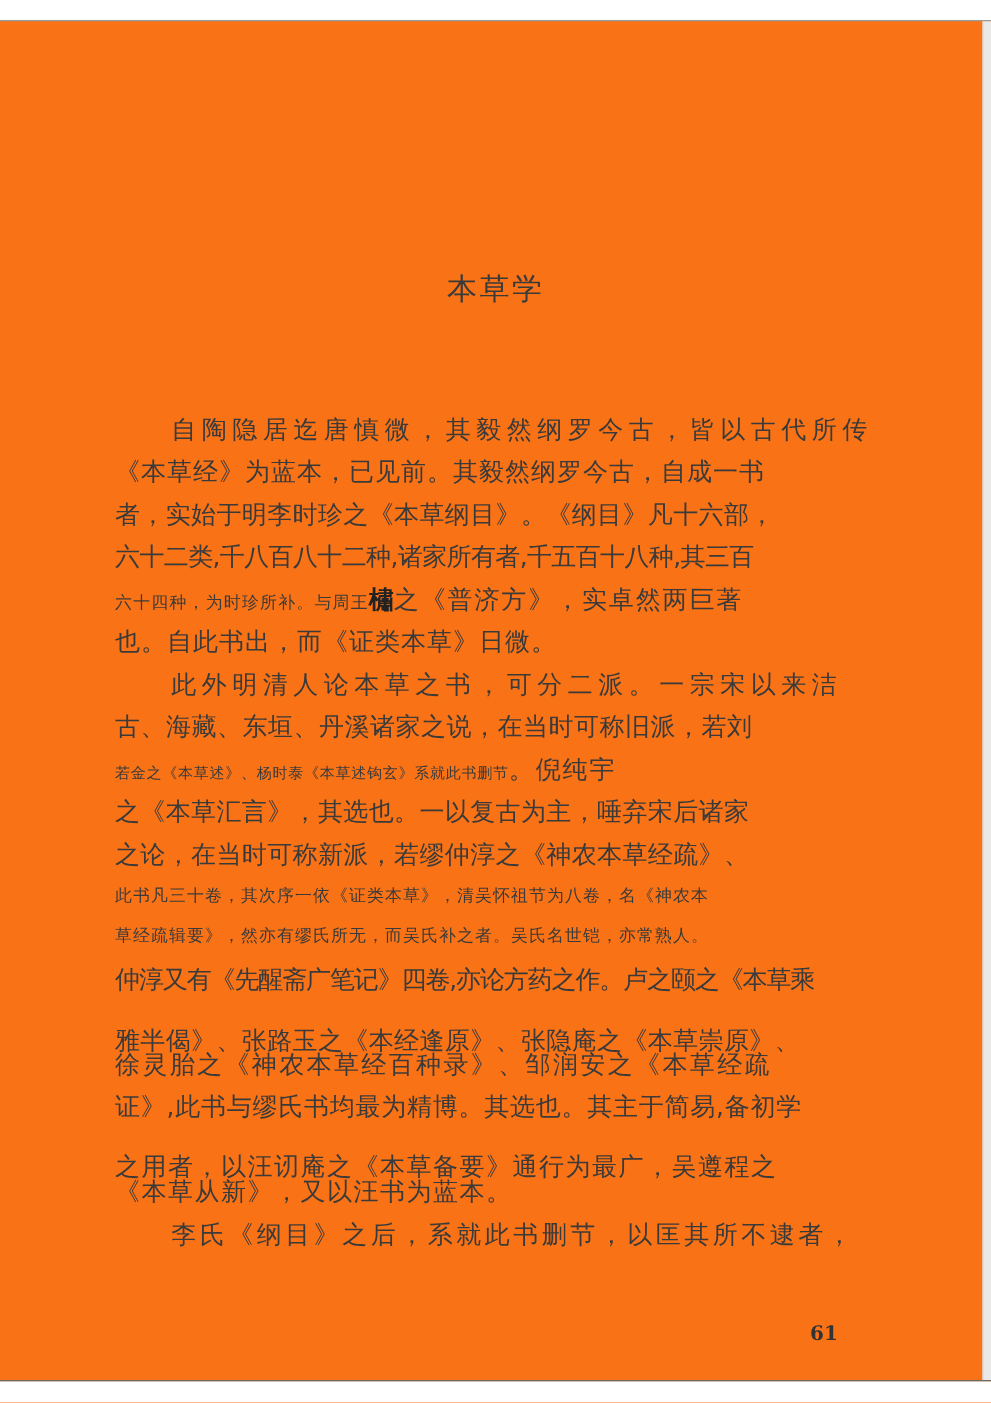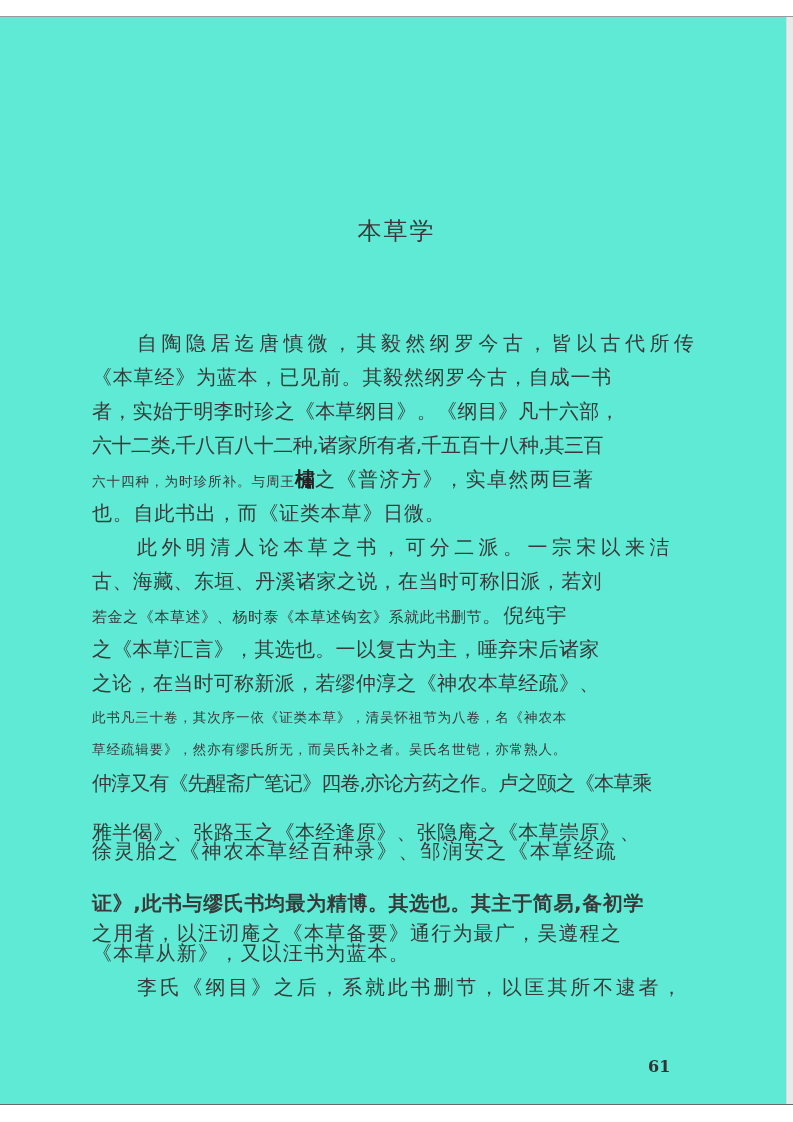--- a/index.html
+++ b/index.html
@@ -2,21 +2,21 @@
 <html><head>
 <meta charset="utf-8">
 <style>
   html, body { margin:0; padding:0; }
   body {
     width:793px; height:1122px; background:#ffffff; position:relative; overflow:hidden;
     font-family: "DejaVu Sans", "Liberation Sans", sans-serif;
   }
   .page {
     position:absolute; left:0; top:16px; width:793px; height:1089px;
-    background:#5eead4;
+    background:#f97316;
     border-top:1px solid #9a9a9a;
     border-bottom:1px solid #6a6a6a;
     box-sizing:border-box;
   }
   .page-right-edge {
     position:absolute; right:0; top:0; width:6px; height:100%;
     background:#e9e9e9; border-left:1px solid #dadada;
   }
   .title {
     position:absolute; left:0; width:793px; top:198px; text-align:center;
@@ -52,29 +52,29 @@
     <div class="line" style="top:34px; letter-spacing:0.8px;">《本草经》为蓝本，已见前。其毅然纲罗今古，自成一书</div>
     <div class="line" style="top:68px; letter-spacing:0.3px;">者，实始于明李时珍之《本草纲目》。《纲目》凡十六部，</div>
     <div class="line" style="top:102px; letter-spacing:-0.5px;">六十二类,千八百八十二种,诸家所有者,千五百十八种,其三百</div>
     <div class="line" style="top:136px;">
       <span class="small-span" style="font-size:13.5px; letter-spacing:1px;">六十四种，为时珍所补。与周王</span><span class="b" style="font-size:20px;">橚</span><span style="font-size:20px; letter-spacing:1.5px;">之《普济方》，实卓然两巨著</span>
     </div>
     <div class="line" style="top:170px; letter-spacing:0.8px;">也。自此书出，而《证类本草》日微。</div>
     <div class="line indent" style="top:204px; letter-spacing:4.4px;">此外明清人论本草之书，可分二派。一宗宋以来洁</div>
     <div class="line" style="top:238px; letter-spacing:0.4px;">古、海藏、东垣、丹溪诸家之说，在当时可称旧派，若刘</div>
     <div class="line" style="top:272px;">
-      <span style="font-size:15px; letter-spacing:0.6px;">若金之《本草述》、杨时泰《本草述钩玄》系就此书删节</span><span style="font-size:20px; letter-spacing:1.5px;">。倪纯宇</span>
+      <span style="font-size:12px; letter-spacing:0.6px;">若金之《本草述》、杨时泰《本草述钩玄》系就此书删节</span><span style="font-size:20px; letter-spacing:1.5px;">。倪纯宇</span>
     </div>
     <div class="line" style="top:306px; letter-spacing:0.3px;">之《本草汇言》，其选也。一以复古为主，唾弃宋后诸家</div>
     <div class="line" style="top:340px; letter-spacing:0.3px;">之论，在当时可称新派，若缪仲淳之《神农本草经疏》、</div>
     <div class="line small" style="top:374px; letter-spacing:0.9px;">此书凡三十卷，其次序一依《证类本草》，清吴怀祖节为八卷，名《神农本</div>
     <div class="line small" style="top:406px; letter-spacing:0.9px;text-align:center;">草经疏辑要》，然亦有缪氏所无，而吴氏补之者。吴氏名世铠，亦常熟人。</div>
     <div class="line" style="top:440px; letter-spacing:-0.9px;">仲淳又有《先醒斋广笔记》四卷,亦论方药之作。卢之颐之《本草乘</div>
     <div class="line" style="top:489px; letter-spacing:0.3px;">雅半偈》、张路玉之《本经逢原》、张隐庵之《本草崇原》、</div>
     <div class="line" style="top:508px; letter-spacing:1.9px;">徐灵胎之《神农本草经百种录》、邹润安之《本草经疏</div>
-    <div class="line" style="top:560px; letter-spacing:0.6px;font-weight:bold;">证》,此书与缪氏书均最为精博。其选也。其主于简易,备初学</div>
+    <div class="line" style="top:542px; letter-spacing:0.6px;">证》,此书与缪氏书均最为精博。其选也。其主于简易,备初学</div>
     <div class="line" style="top:590px; letter-spacing:1.2px;">之用者，以汪讱庵之《本草备要》通行为最广，吴遵程之</div>
     <div class="line" style="top:610px; letter-spacing:1.2px;">《本草从新》，又以汪书为蓝本。</div>
     <div class="line indent" style="top:644px; letter-spacing:2.8px;">李氏《纲目》之后，系就此书删节，以匡其所不逮者，</div>
   </div>
 
   <div class="page-number">61</div>
 </div>
 
 </body></html>

